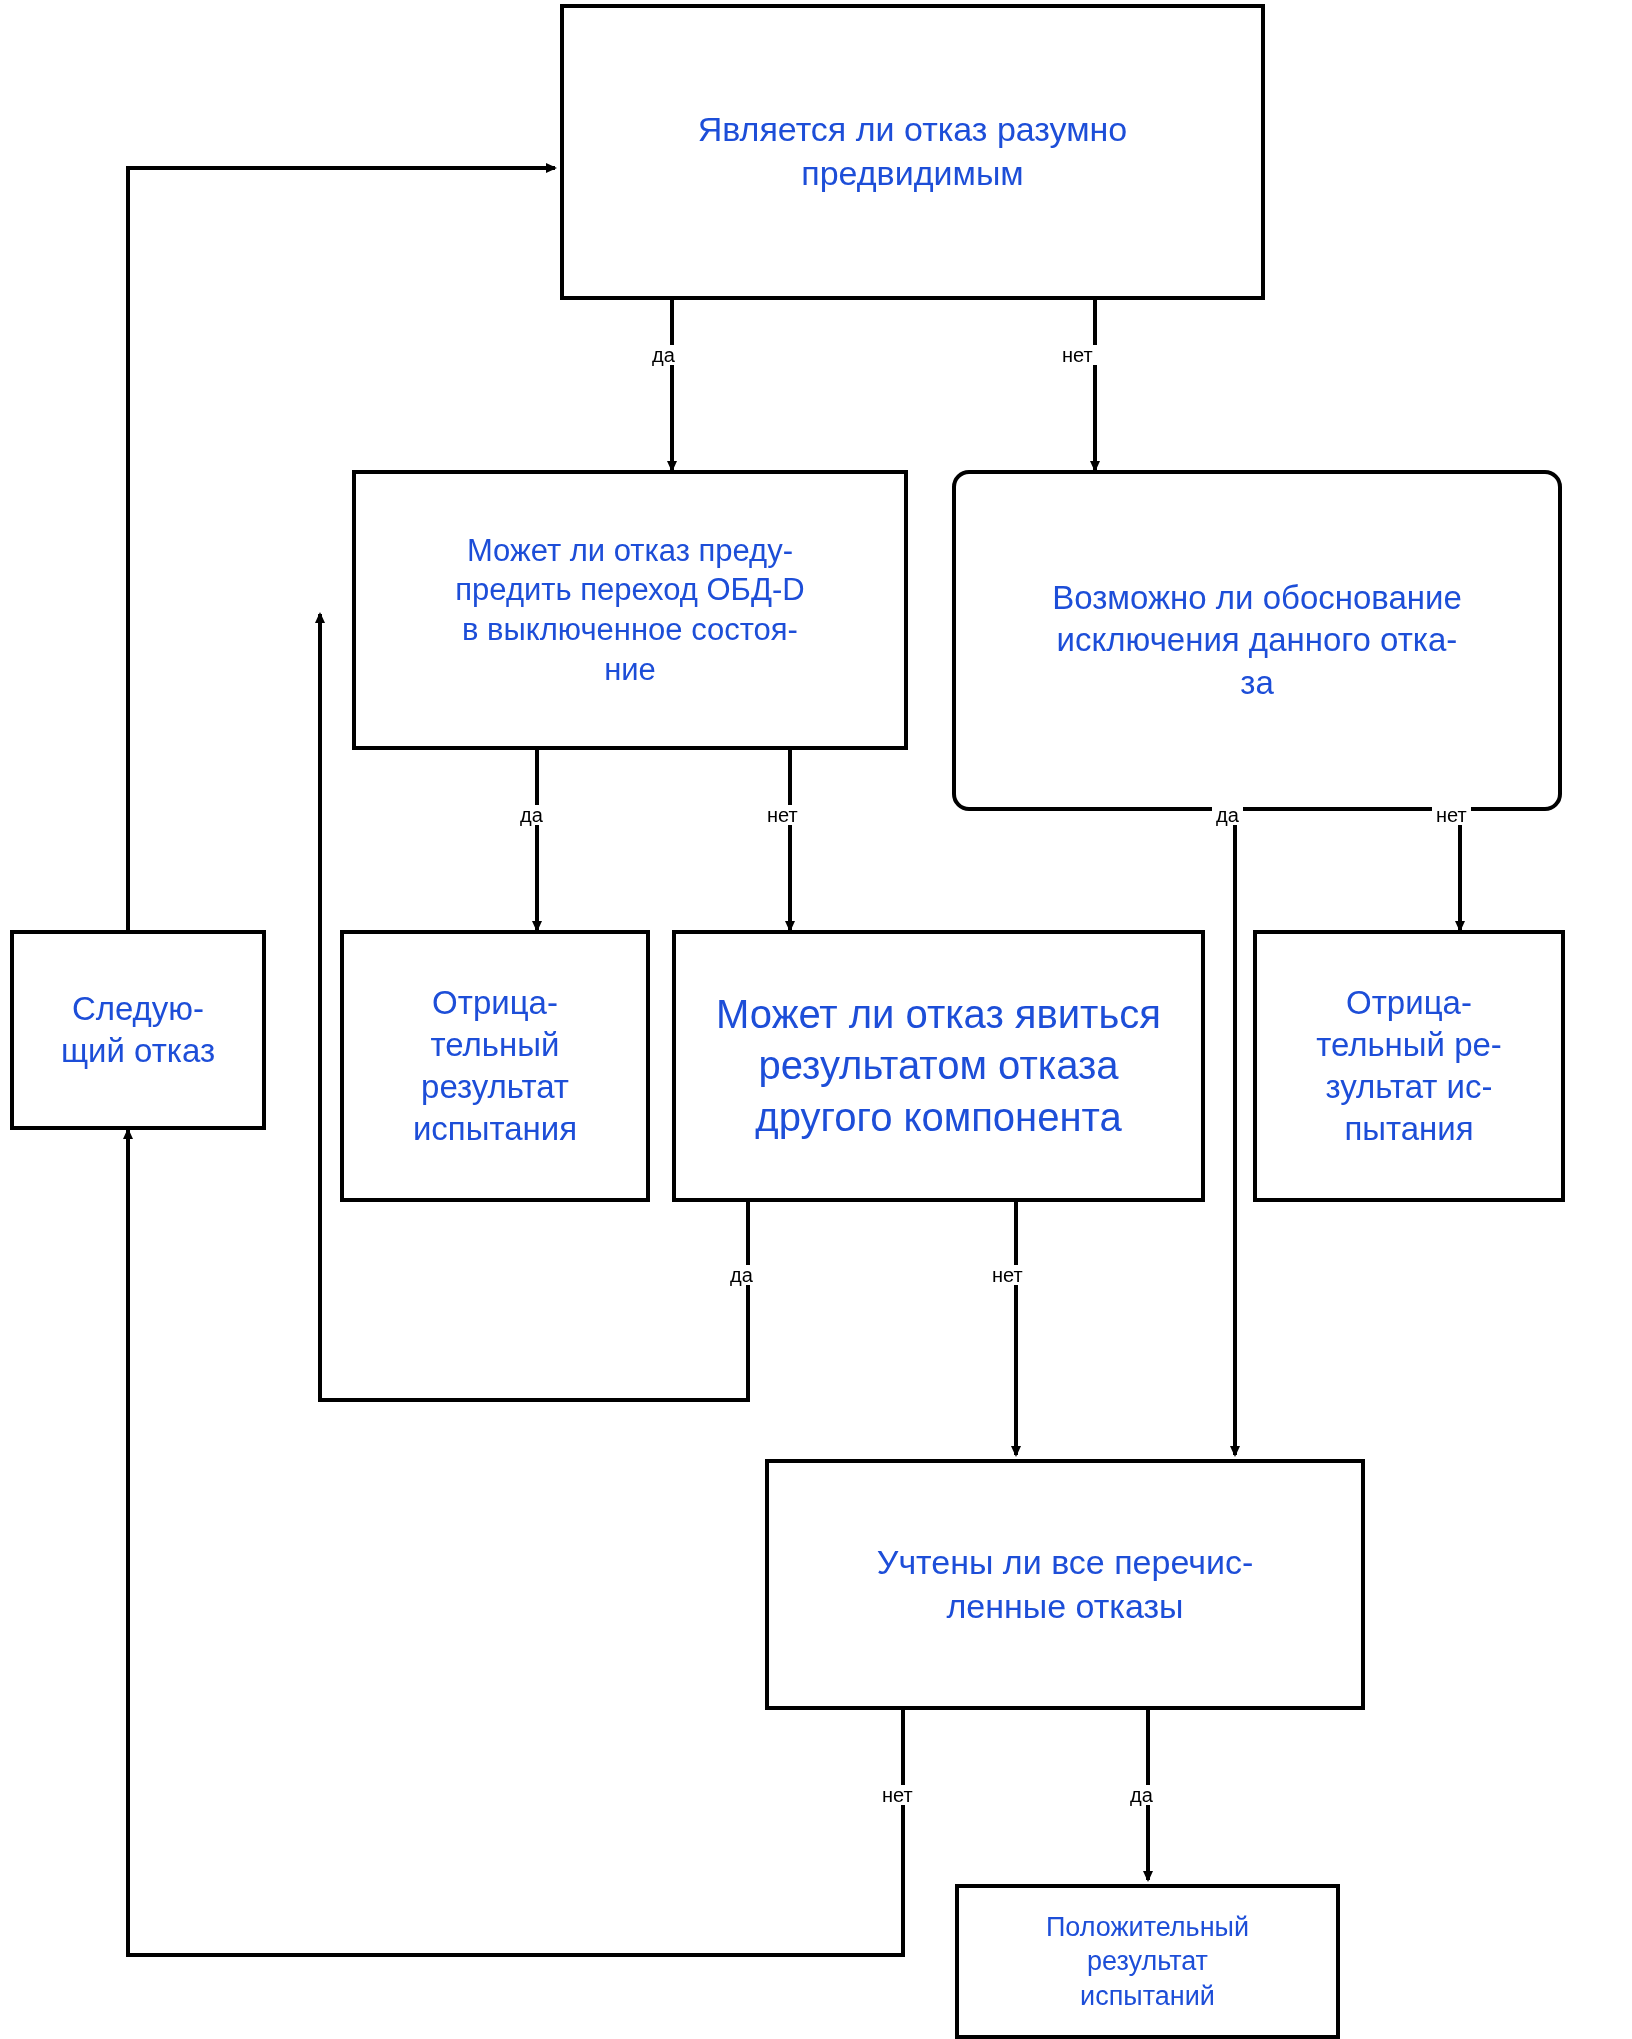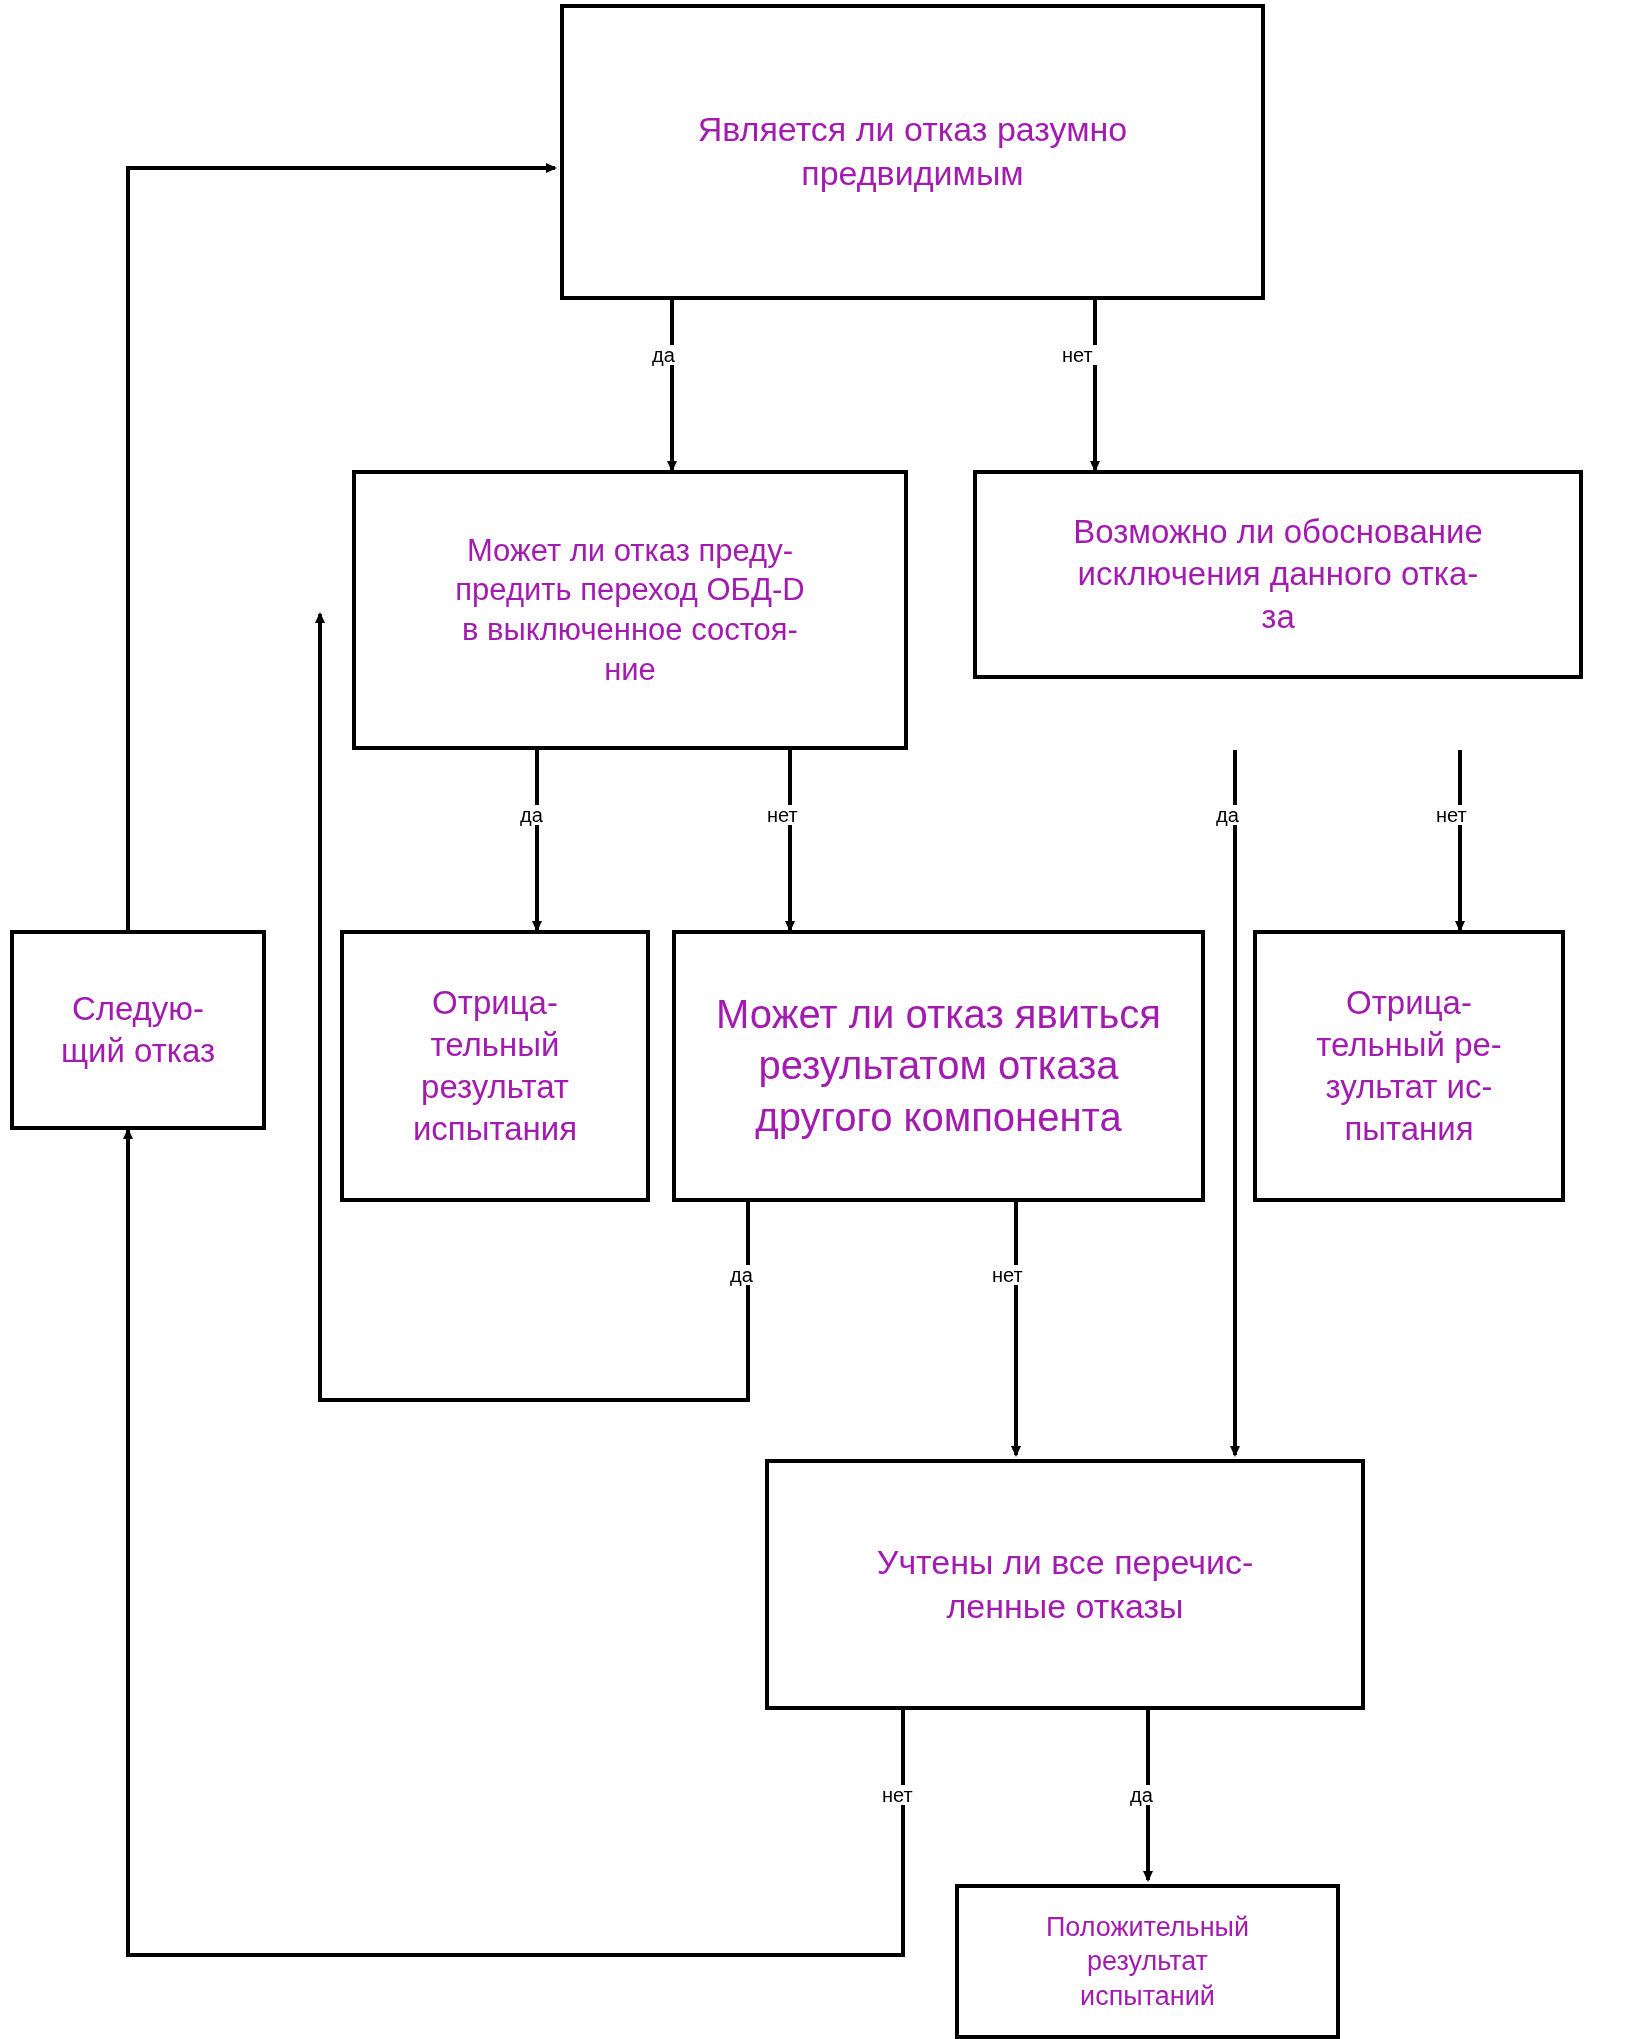--- a/index.html
+++ b/index.html
@@ -18,21 +18,21 @@
   }
   .node {
     position: absolute;
     box-sizing: border-box;
     border: 4px solid #000000;
     background: #ffffff;
     display: flex;
     align-items: center;
     justify-content: center;
     text-align: center;
-    color: #a21caf;
+    color: #1d4ed8;
     line-height: 1.28;
     z-index: 3;
   }
   .node .txt {
     display: block;
     white-space: pre-line;
     padding: 0 6px;
   }
   .edge-label {
     position: absolute;
@@ -116,21 +116,21 @@
 предвидимым</span>
   </div>
 
   <div class="node" style="left:352px; top:470px; width:556px; height:280px; font-size:31px;">
     <span class="txt">Может ли отказ преду-
 предить переход ОБД-D
 в выключенное состоя-
 ние</span>
   </div>
 
-  <div class="node" style="left:973px; top:470px; width:610px; height:209px; font-size:33px;">
+  <div class="node" style="left:952px; top:470px; width:610px; height:341px; font-size:33px;border-radius:17px;">
     <span class="txt">Возможно ли обоснование
 исключения данного отка-
 за</span>
   </div>
 
   <div class="node" style="left:340px; top:930px; width:310px; height:272px; font-size:33px;">
     <span class="txt">Отрица-
 тельный
 результат
 испытания</span>

